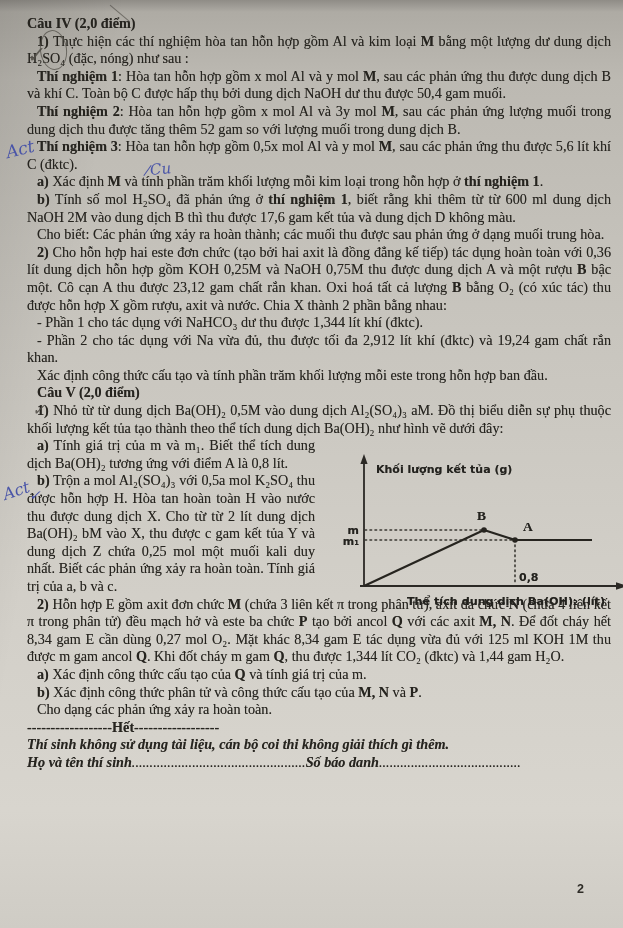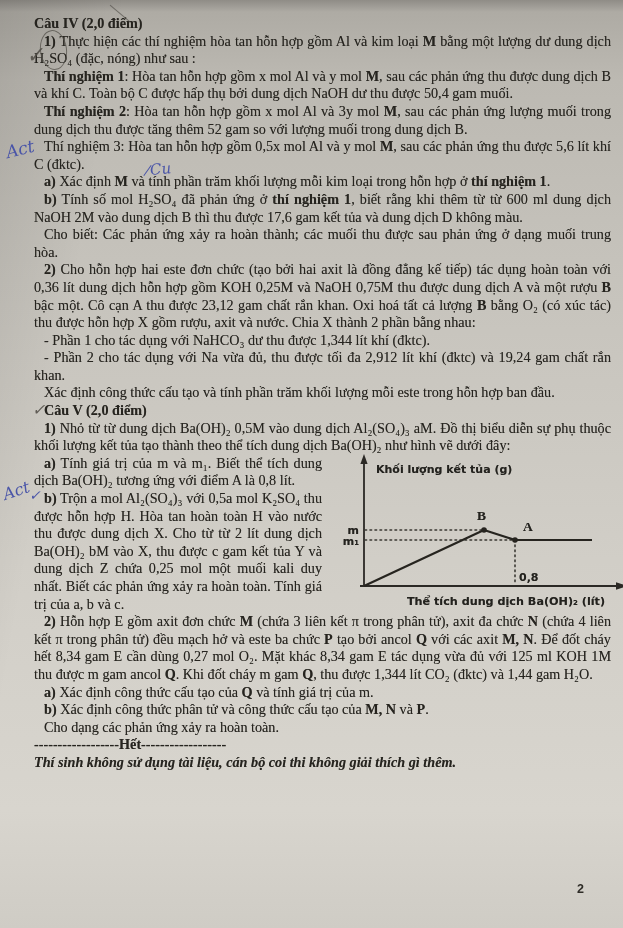--- a/index.html
+++ b/index.html
@@ -7,21 +7,21 @@
     position:relative; width:623px; height:928px; overflow:hidden;
     font-family:"Liberation Serif","DejaVu Serif",serif;
     font-size:14.2px; line-height:17.6px; color:#26241f;
     background:
       linear-gradient(100deg, rgba(0,0,0,0.10), rgba(0,0,0,0) 16%),
       linear-gradient(180deg, #8f8c86 0px, #aeaba4 12px, #bcb9b2 80px,
                       #c6c3bc 280px, #d1cec7 560px, #d8d5ce 810px, #cfccc5 928px);
     text-shadow: 0 0 0.5px rgba(45,43,38,0.45);
   }
   .content { position:absolute; left:0; top:0; right:0; bottom:0;
-             padding:15px 12px 0 34px; box-sizing:border-box; }
+             padding:15px 12px 0 27px; box-sizing:border-box; }
   p.para { margin:0; text-align:justify; text-indent:10px; }
   .title { font-weight:bold; margin:0; }
   .leftcol { width:288px; }
   .figure { position:absolute; left:338px; top:452px; width:292px; height:158px; }
   .figure svg { display:block; }
   .chart-sans { font-family:"DejaVu Sans","Liberation Sans",sans-serif; font-weight:bold; fill:#23221e; }
   .chart-serif { font-family:"Liberation Serif",serif; font-weight:bold; fill:#23221e; }
   .after-chart { margin-top:13px; }
   .footer-cho { margin-top:12px; font-style:italic; }
   .het { text-align:center; margin-top:2px; }
@@ -43,21 +43,21 @@
 </head>
 <body>
 
 <div class="page">
   <div class="content">
 
     <p class="title">Câu IV (2,0 điểm)</p>
     <p class="para"><span style="font-weight: bold;">1)</span><span> Thực hiện các thí nghiệm hòa tan hỗn hợp gồm Al và kim loại </span><span style="font-weight: bold;">M</span><span> bằng một lượng dư dung dịch H₂SO₄ (đặc, nóng) như sau :</span></p>
     <p class="para"><span style="font-weight: bold;">Thí nghiệm 1</span><span>: Hòa tan hỗn hợp gồm x mol Al và y mol </span><span style="font-weight: bold;">M</span><span>, sau các phản ứng thu được dung dịch B và khí C. Toàn bộ C được hấp thụ bởi dung dịch NaOH dư thu được 50,4 gam muối.</span></p>
     <p class="para"><span style="font-weight: bold;">Thí nghiệm 2</span><span>: Hòa tan hỗn hợp gồm x mol Al và 3y mol </span><span style="font-weight: bold;">M</span><span>, sau các phản ứng lượng muối trong dung dịch thu được tăng thêm 52 gam so với lượng muối trong dung dịch B.</span></p>
-    <p class="para"><span style="font-weight: normal;">Thí nghiệm 3</span><span>: Hòa tan hỗn hợp gồm 0,5x mol Al và y mol </span><span style="font-weight: bold;">M</span><span>, sau các phản ứng thu được 5,6 lít  khí C (đktc).</span></p>
+    <p class="para"><span style="font-weight: bold;">Thí nghiệm 3</span><span>: Hòa tan hỗn hợp gồm 0,5x mol Al và y mol </span><span style="font-weight: bold;">M</span><span>, sau các phản ứng thu được 5,6 lít  khí C (đktc).</span></p>
     <p class="para"><span style="font-weight: bold;">a)</span><span> Xác định </span><span style="font-weight: bold;">M</span><span> và tính phần trăm khối lượng mỗi kim loại trong hỗn hợp ở </span><span style="font-weight: bold;">thí nghiệm 1</span><span>.</span></p>
     <p class="para"><span style="font-weight: bold;">b)</span><span> Tính số mol H₂SO₄ đã phản ứng ở </span><span style="font-weight: bold;">thí nghiệm 1</span><span>, biết rằng khi thêm từ từ 600 ml dung dịch NaOH 2M vào dung dịch B thì thu được 17,6 gam kết tủa và dung dịch D không màu.</span></p>
     <p class="para"><span>Cho biết: Các phản ứng xảy ra hoàn thành; các muối thu được sau phản ứng ở dạng muối trung hòa.</span></p>
     <p class="para"><span style="font-weight: bold;">2)</span><span> Cho hỗn hợp hai este đơn chức (tạo bởi hai axit là đồng đẳng kế tiếp) tác dụng hoàn toàn với 0,36 lít dung dịch hỗn hợp gồm KOH 0,25M và NaOH 0,75M thu được dung dịch A và một rượu </span><span style="font-weight: bold;">B</span><span> bậc một. Cô cạn A thu được 23,12 gam chất rắn khan. Oxi hoá tất cả lượng </span><span style="font-weight: bold;">B</span><span> bằng O₂ (có xúc tác) thu được hỗn hợp X gồm rượu, axit và nước. Chia X thành 2 phần bằng nhau:</span></p>
     <p class="para"><span>- Phần 1 cho tác dụng với NaHCO₃ dư thu được 1,344 lít khí (đktc).</span></p>
     <p class="para"><span>- Phần 2 cho tác dụng với Na vừa đủ, thu được tối đa 2,912 lít khí (đktc) và 19,24 gam chất rắn khan.</span></p>
     <p class="para"><span>Xác định công thức cấu tạo và tính phần trăm khối lượng mỗi este trong hỗn hợp ban đầu.</span></p>
 
     <p class="title" style="text-indent:10px;">Câu V (2,0 điểm)</p>
     <p class="para"><span style="font-weight: bold;">1)</span><span> Nhỏ từ từ dung dịch Ba(OH)₂ 0,5M vào dung dịch Al₂(SO₄)₃ aM. Đồ thị biểu diễn sự phụ thuộc khối lượng kết tủa tạo thành theo thể tích dung dịch Ba(OH)₂ như hình vẽ  dưới đây:</span></p>
@@ -67,20 +67,21 @@
       <p class="para"><span style="font-weight: bold;">b)</span><span> Trộn a mol Al₂(SO₄)₃ với 0,5a mol K₂SO₄ thu được hỗn hợp H. Hòa tan hoàn toàn H vào nước thu được dung dịch X. Cho từ từ 2 lít dung dịch Ba(OH)₂ bM vào X, thu được c gam kết tủa Y và dung dịch Z chứa 0,25 mol một muối kali duy nhất. Biết các phản ứng xảy ra hoàn toàn. Tính giá trị của a, b và c.</span></p>
     </div>
 
     <p class="para after-chart"><span style="font-weight: bold;">2)</span><span> Hỗn hợp E gồm axit đơn chức </span><span style="font-weight: bold;">M</span><span> (chứa 3 liên kết π trong phân tử), axit đa chức </span><span style="font-weight: bold;">N</span><span> (chứa 4 liên kết π trong phân tử) đều mạch hở và este ba chức </span><span style="font-weight: bold;">P</span><span> tạo bởi ancol </span><span style="font-weight: bold;">Q</span><span> với các axit </span><span style="font-weight: bold;">M, N</span><span>. Để đốt cháy hết 8,34 gam E cần dùng 0,27 mol O₂. Mặt khác 8,34 gam E tác dụng vừa đủ với 125 ml KOH 1M thu được m gam ancol </span><span style="font-weight: bold;">Q</span><span>. Khi đốt cháy m gam </span><span style="font-weight: bold;">Q</span><span>, thu được 1,344 lít CO₂ (đktc) và 1,44 gam H₂O.</span></p>
     <p class="para"><span style="font-weight: bold;">a)</span><span> Xác định công thức cấu tạo của </span><span style="font-weight: bold;">Q</span><span> và tính giá trị của m.</span></p>
     <p class="para"><span style="font-weight: bold;">b)</span><span> Xác định công thức phân tử và công thức cấu tạo của </span><span style="font-weight: bold;">M, N</span><span> và </span><span style="font-weight: bold;">P</span><span>.</span></p>
     <p class="para"><span>Cho dạng các phản ứng xảy ra hoàn toàn.</span></p>
 
     <p class="para het" style="text-indent:0;"><span style="font-weight: bold;">------------------</span><span style="font-weight: bold;">Hết</span><span style="font-weight: bold;">------------------</span></p>
     <p class="para notice" style="text-indent:0; font-style:italic;"><span style="font-weight: bold; font-style: italic;">Thí sinh không sử dụng tài liệu, cán bộ coi thi không giải thích gì thêm.</span></p>
+    <p class="para names" style="text-indent:0;"><span style="font-weight: bold; font-style: italic;">Họ và tên thí sinh</span><span style="font-style: italic;">.................................................</span><span style="font-weight: bold; font-style: italic;">Số báo danh</span><span style="font-style: italic;">........................................</span></p>
   </div>
 
   <div class="figure">
     <svg viewBox="0 0 292 158" width="292" height="158">
 
       <line x1="26" y1="10" x2="26" y2="134" stroke="#2b2925" stroke-width="1.8"></line>
       <polygon points="26,2 22.4,12 29.6,12" fill="#2b2925"></polygon>
       <line x1="22" y1="134" x2="280" y2="134" stroke="#2b2925" stroke-width="1.8"></line>
       <polygon points="289,134 278,130.2 278,137.8" fill="#2b2925"></polygon>
 

